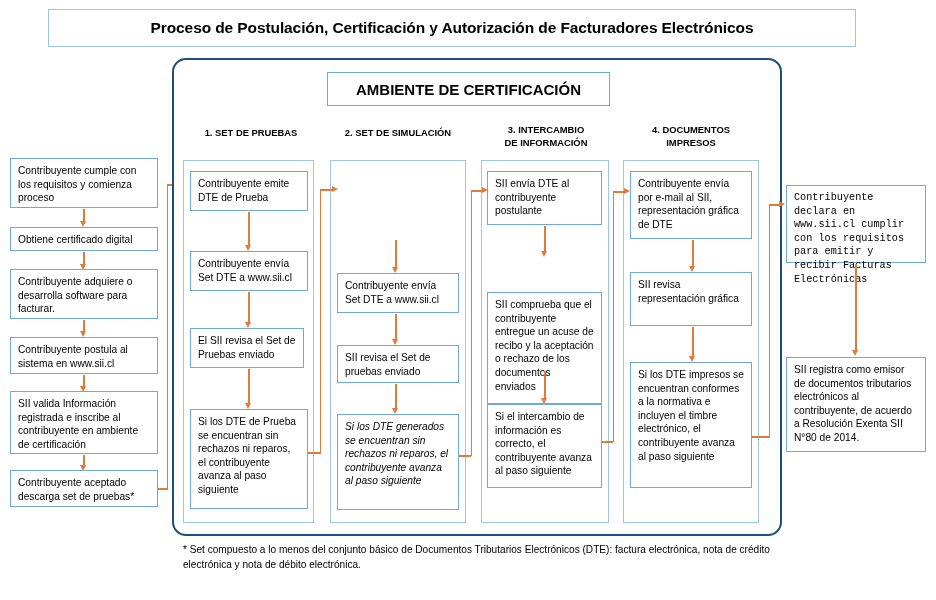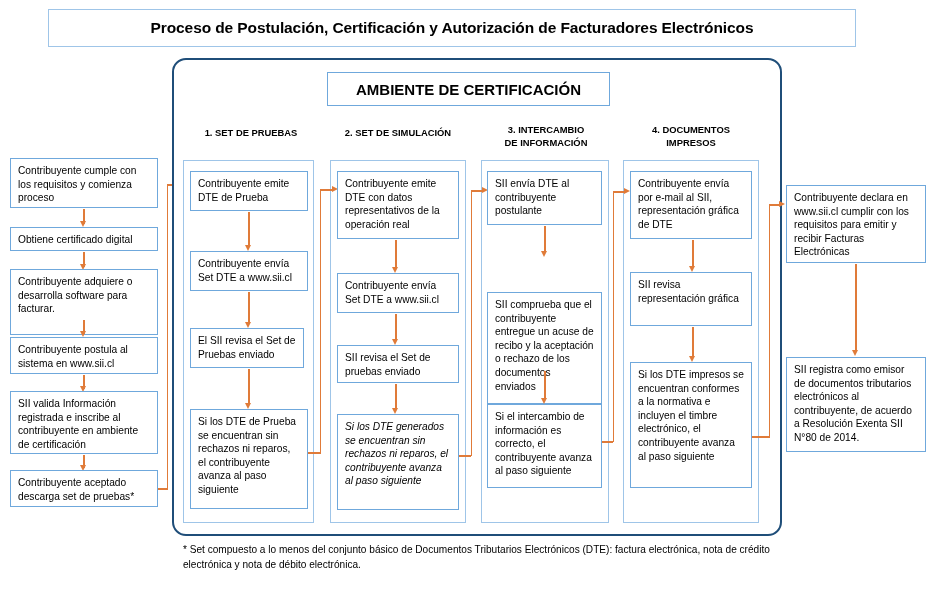--- a/index.html
+++ b/index.html
@@ -115,21 +115,21 @@
   </div>
   <div class="arrow-v" style="left:83px; top:209px; height:15px;"></div>
   <div class="head-d" style="left:80.2px; top:221px;"></div>
 
   <div class="pbox left" style="left:10px; top:227px; width:148px; height:24px;">
     <span>Obtiene certificado digital</span>
   </div>
   <div class="arrow-v" style="left:83px; top:252px; height:15px;"></div>
   <div class="head-d" style="left:80.2px; top:264px;"></div>
 
-  <div class="pbox left" style="left:10px; top:269px; width:148px; height:66px;">
+  <div class="pbox left" style="left:10px; top:269px; width:148px; height:50px;">
     <span>Contribuyente adquiere o desarrolla software para facturar.</span>
   </div>
   <div class="arrow-v" style="left:83px; top:320px; height:14px;"></div>
   <div class="head-d" style="left:80.2px; top:331px;"></div>
 
   <div class="pbox left" style="left:10px; top:337px; width:148px; height:37px;">
     <span>Contribuyente postula al sistema en www.sii.cl</span>
   </div>
   <div class="arrow-v" style="left:83px; top:375px; height:14px;"></div>
   <div class="head-d" style="left:80.2px; top:386px;"></div>
@@ -194,23 +194,20 @@
 
   <div class="pbox" style="left:190px; top:409px; width:118px; height:100px;">
     <span>Si los DTE de Prueba se encuentran sin rechazos ni reparos, el contribuyente avanza al paso siguiente</span>
   </div>
 
   <div class="line-h" style="left:308px; top:452px; width:13px;"></div>
   <div class="line-v" style="left:319.5px; top:189px; height:264px;"></div>
   <div class="line-h" style="left:319.5px; top:189px; width:14px;"></div>
   <div class="head-r" style="left:332px; top:186.3px;"></div>
 
-  <div class="pbox" style="left:337px; top:171px; width:122px; height:68px;">
-    <span>Contribuyente emite DTE con datos representativos de la operación real</span>
-  </div>
   <div class="arrow-v" style="left:395px; top:240px; height:29px;"></div>
   <div class="head-d" style="left:392.2px; top:267px;"></div>
 
   <div class="pbox" style="left:337px; top:273px; width:122px; height:40px;">
     <span>Contribuyente envía Set DTE a www.sii.cl</span>
   </div>
   <div class="arrow-v" style="left:395px; top:314px; height:27px;"></div>
   <div class="head-d" style="left:392.2px; top:339px;"></div>
 
   <div class="pbox" style="left:337px; top:345px; width:122px; height:38px;">
@@ -263,21 +260,21 @@
 
   <div class="pbox" style="left:630px; top:362px; width:122px; height:126px;">
     <span>Si los DTE impresos se encuentran conformes a la normativa e incluyen el timbre electrónico, el contribuyente avanza al paso siguiente</span>
   </div>
 
   <div class="line-h" style="left:752px; top:436px; width:18px;"></div>
   <div class="line-v" style="left:768.5px; top:204px; height:233px;"></div>
   <div class="line-h" style="left:768.5px; top:204px; width:12px;"></div>
   <div class="head-r" style="left:779px; top:201.3px;"></div>
 
-  <div class="pbox" style="left:786px; top:185px; width:140px; height:78px;">
+  <div class="pbox" style="left:786px; top:185px; width:140px; height:78px;font-family:Liberation Mono, monospace;">
     <span>Contribuyente declara en www.sii.cl cumplir con los requisitos para emitir y recibir Facturas Electrónicas</span>
   </div>
   <div class="arrow-v" style="left:855px; top:264px; height:88px;"></div>
   <div class="head-d" style="left:852.2px; top:350px;"></div>
 
   <div class="pbox" style="left:786px; top:357px; width:140px; height:95px;">
     <span>SII registra como emisor de documentos tributarios electrónicos al contribuyente, de acuerdo a Resolución Exenta SII N°80 de 2014.</span>
   </div>
 
   <div class="footnote">

